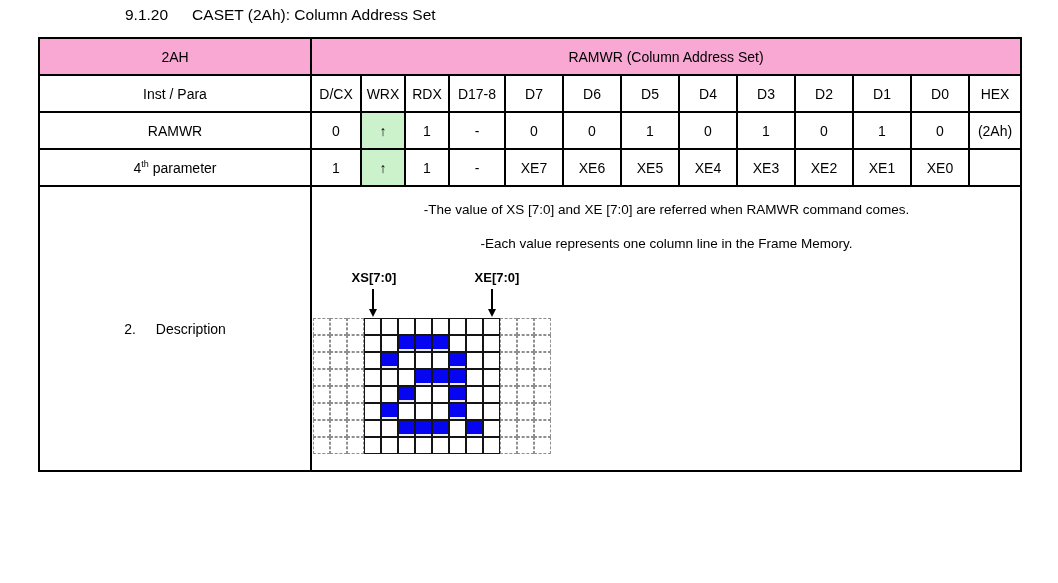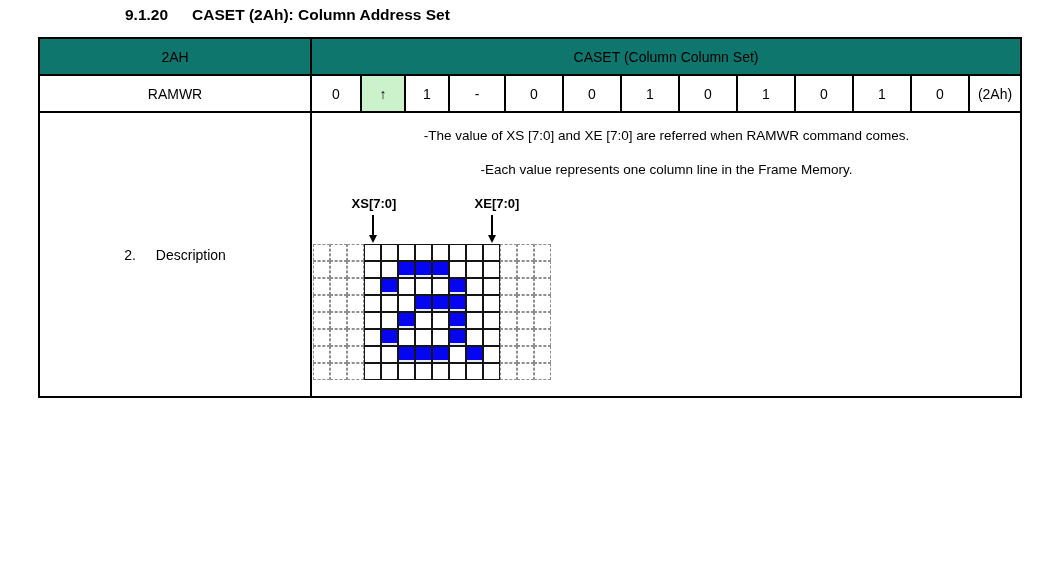--- a/index.html
+++ b/index.html
@@ -1,28 +1,28 @@
 <!DOCTYPE html>
 <html><head>
 <meta charset="utf-8">
 <style>
   html,body { margin:0; padding:0; }
   body {
     width:1058px; height:583px; overflow:hidden; position:relative;
     background:#ffffff; font-family:"Liberation Sans", sans-serif; color:#000;
   }
-  .title { position:absolute; left:125px; top:6px; font-size:15.5px; font-weight:bold; white-space:nowrap; }
+  .title { position:absolute; left:125px; top:6px; font-size:15.5px; font-weight:normal; white-space:nowrap; }
   .title .num { margin-right:24px; }
 
   table.caset { position:absolute; left:38px; top:37px; width:982px;
     border-collapse:collapse; table-layout:fixed; }
   table.caset td { border:2px solid #000; text-align:center; vertical-align:middle;
     font-size:14px; padding:0; overflow:hidden; }
   tr.rh { height:37px; }
-  .gray  { background:#0f766e; }
+  .gray  { background:#f9a8d4; }
   .green { background:#ccf2cc; }
   td sup { font-size:9px; vertical-align:super; line-height:0; }
 
   tr.desc-row { height:285px; }
   td.desc-left { vertical-align:middle;border-radius:28px; }
   td.desc-left .gap { display:inline-block; width:20px; }
   td.desc-right { vertical-align:top; text-align:left; padding:12px 6px 0 4px;border-radius:18px; }
   .desc-line { font-size:13.5px; margin:0 0 19px 1px; white-space:nowrap; }
 
   .diagram { position:relative; width:240px; height:186px; margin:16px 0 0 1px; }
@@ -62,38 +62,70 @@
     <col style="width:58px">
       <col style="width:58px">
       <col style="width:58px">
       <col style="width:58px">
     <col style="width:58px">
       <col style="width:52px">
   </colgroup>
   <tbody>
     <tr class="rh">
       <td class="gray">2AH</td>
-      <td class="gray" colspan="13">CASET (Column Column Set)</td>
+      <td class="gray" colspan="13">RAMWR (Column Address Set)</td>
     </tr>
+    <tr class="rh" id="col-head-row">
+        <td>Inst / Para</td>
+        <td>D/CX</td>
+        <td>WRX</td>
+        <td>RDX</td>
+        <td>D17-8</td>
+        <td>D7</td>
+        <td>D6</td>
+        <td>D5</td>
+        <td>D4</td>
+        <td>D3</td>
+        <td>D2</td>
+        <td>D1</td>
+        <td>D0</td>
+        <td>HEX</td>
+      </tr>
 
     <tr class="rh">
         <td>RAMWR</td>
         <td>0</td>
         <td class="green">↑</td>
         <td>1</td>
         <td>-</td>
         <td>0</td>
         <td>0</td>
         <td>1</td>
         <td>0</td>
         <td>1</td>
         <td>0</td>
         <td>1</td>
         <td>0</td>
         <td>(2Ah)</td>
+      </tr>
+      <tr class="rh">
+        <td>4<sup>th</sup> parameter</td>
+        <td>1</td>
+        <td class="green">↑</td>
+        <td>1</td>
+        <td>-</td>
+        <td>XE7</td>
+        <td>XE6</td>
+        <td>XE5</td>
+        <td>XE4</td>
+        <td>XE3</td>
+        <td>XE2</td>
+        <td>XE1</td>
+        <td>XE0</td>
+        <td></td>
       </tr>
       <tr class="desc-row">
       <td class="desc-left">
         <span>2.</span><span class="gap"></span><span>Description</span>
       </td>
       <td class="desc-right" colspan="13">
         <div class="desc-line">-The value of XS [7:0] and XE [7:0] are referred when RAMWR command comes.</div>
         <div class="desc-line">-Each value represents one column line in the Frame Memory.</div>
         <div class="diagram">
           <div class="diag-label" style="left:61px">XS[7:0]</div>

